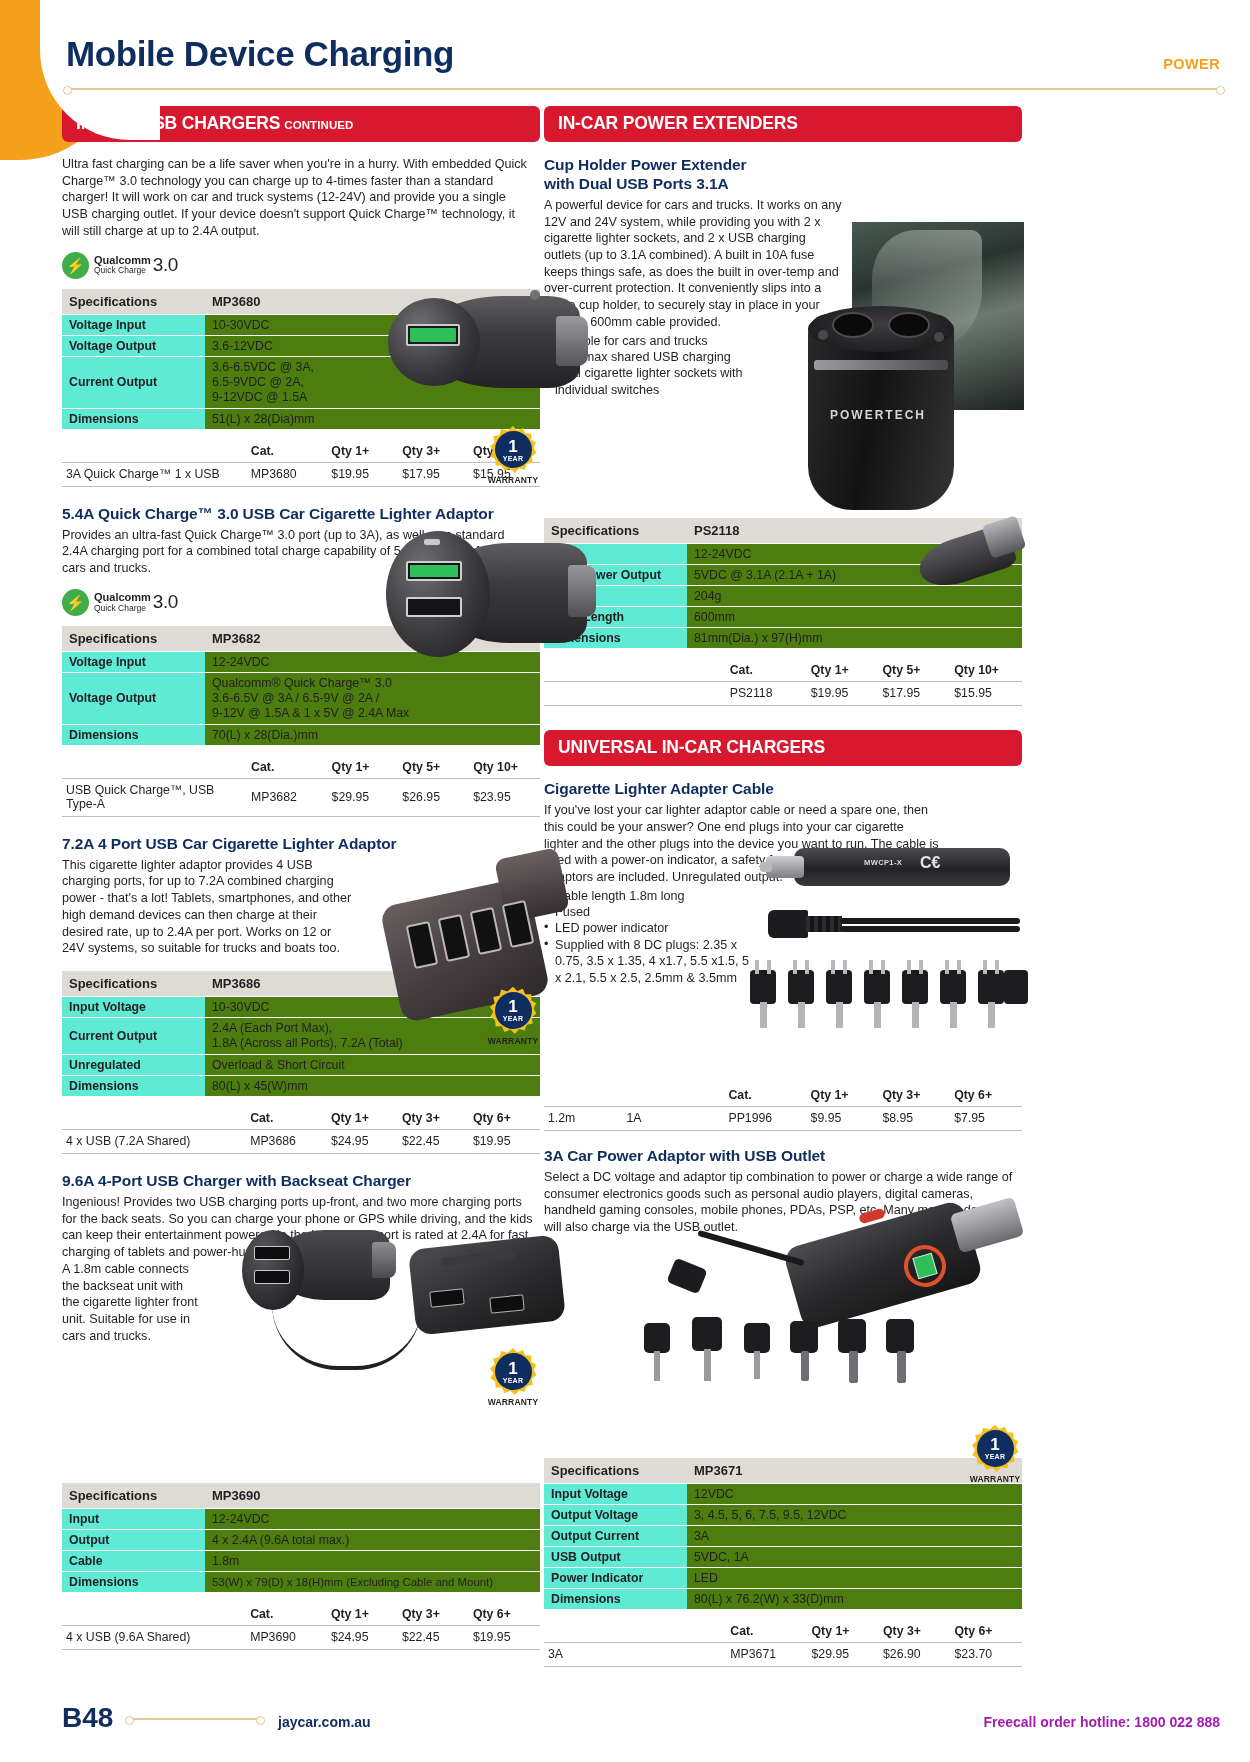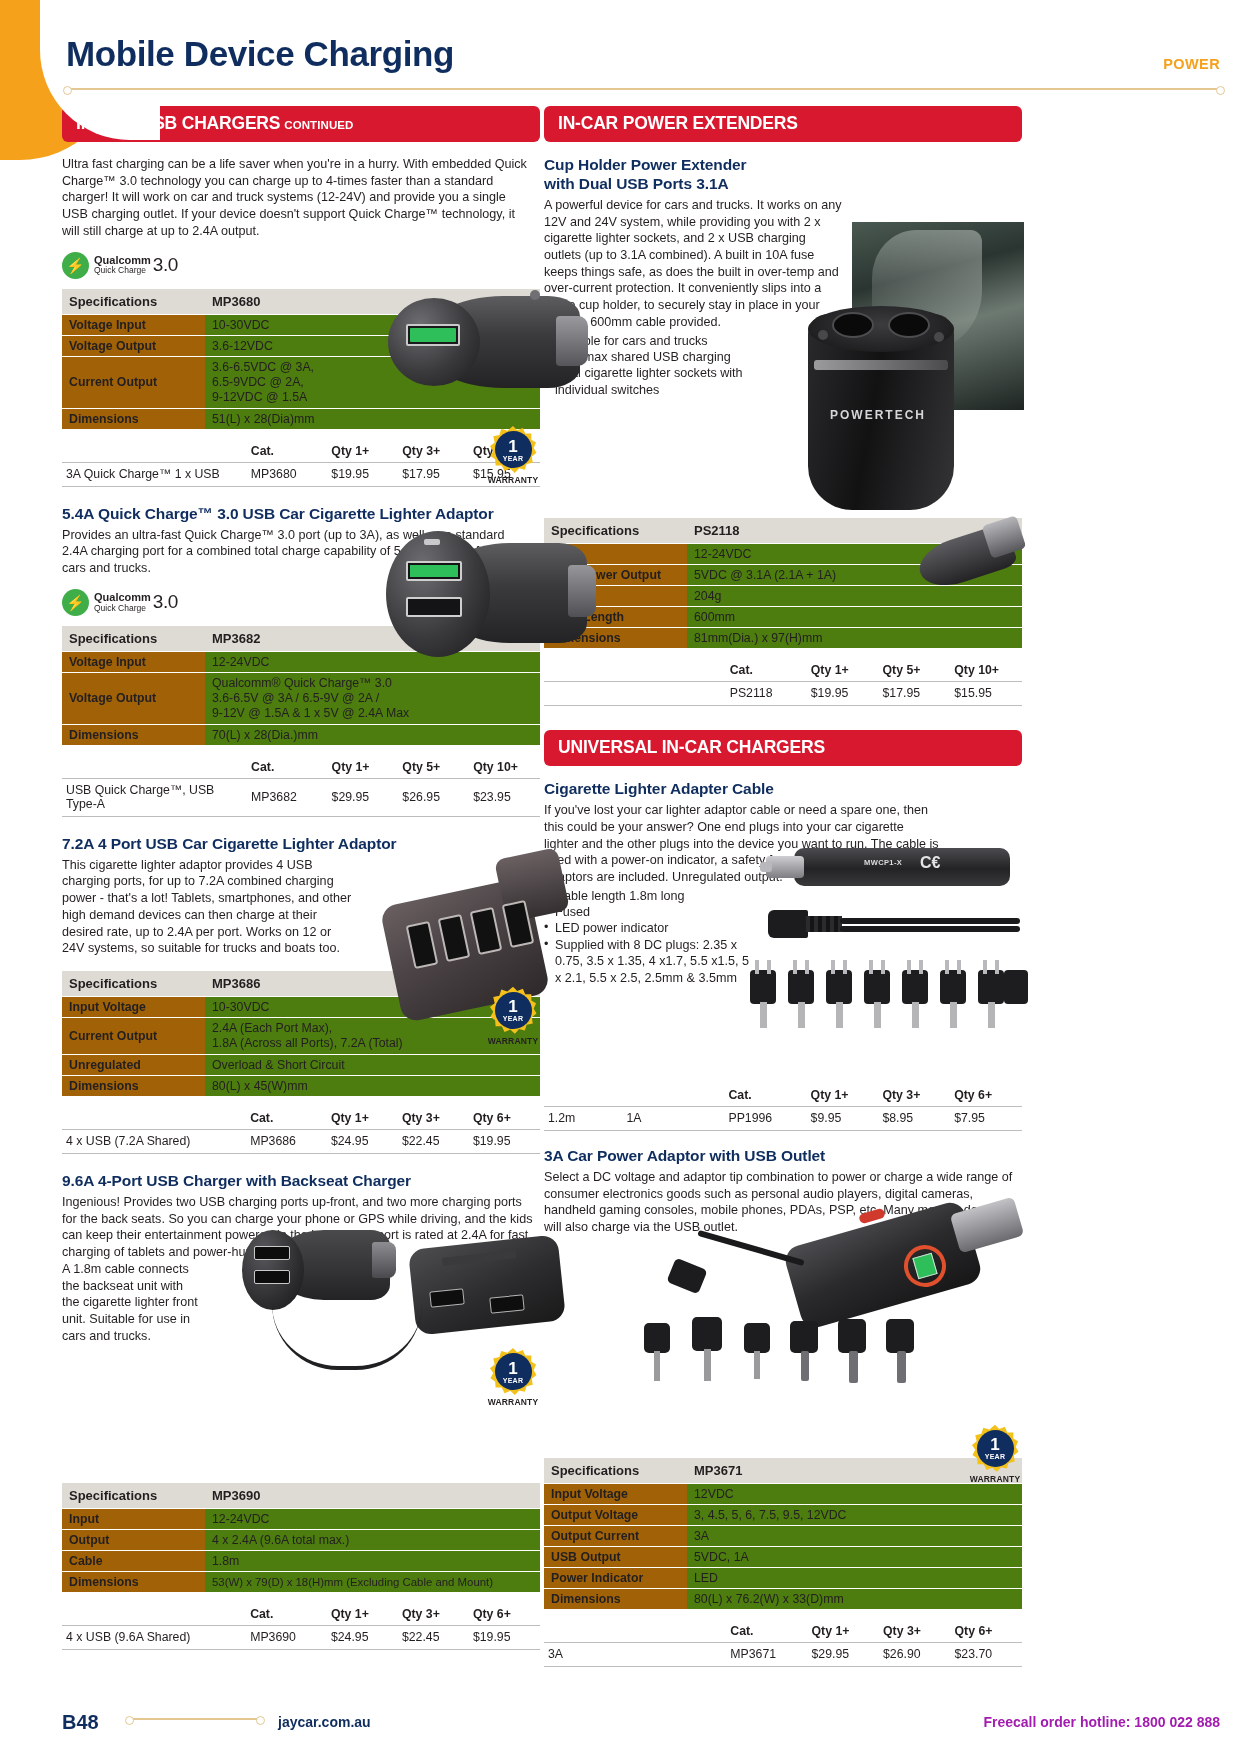--- a/index.html
+++ b/index.html
@@ -96,21 +96,21 @@
   }
   table.spec td {
     padding: 3px 7px; vertical-align: middle;
     border-bottom: 1px solid #ffffff;
   }
   table.spec tr.head td {
     background: #dedad4; font-weight: bold; font-size: 13px;
     padding: 5px 7px;
   }
   table.spec tr td:first-child {
-    width: 143px; background: #a16207; font-weight: bold;
+    width: 143px; background: #5eead4; font-weight: bold;
   }
   table.spec tr td:last-child { background: #4d7c0f; }
   table.spec tr.head td:first-child { background: #dedad4; }
   table.spec tr.head td:last-child { background: #dedad4; }
 
   
   table.price {
     width: 100%; border-collapse: collapse; margin-top: 12px;
     font-size: 12.3px;
   }
@@ -170,21 +170,21 @@
   .qc-logo .txt .l1 { font-size: 11px; font-weight: bold; color: #231f20; }
   .qc-logo .txt .l2 { font-size: 8.5px; color: #231f20; }
   .qc-logo .three { font-size: 19px; color: #231f20; margin-left: 2px; letter-spacing: -.5px; text-align: center; }
 
   
   .photo { position: absolute; z-index: 2; }
 
   
   .footer-page {
     position: absolute; left: 62px; bottom: 28px;
-    font-size: 20px; font-weight: bold; color: #0f2d5e;
+    font-size: 28px; font-weight: bold; color: #0f2d5e;
   }
   .footer-rule {
     position: absolute; left: 128px; bottom: 42px; width: 134px; height: 2px;
     background: #e3c793;
   }
   .footer-rule:before, .footer-rule:after {
     content: ""; position: absolute; top: -2.5px;
     width: 7px; height: 7px; border-radius: 50%;
     border: 1.5px solid #e3c793; background: #fff;
   }

